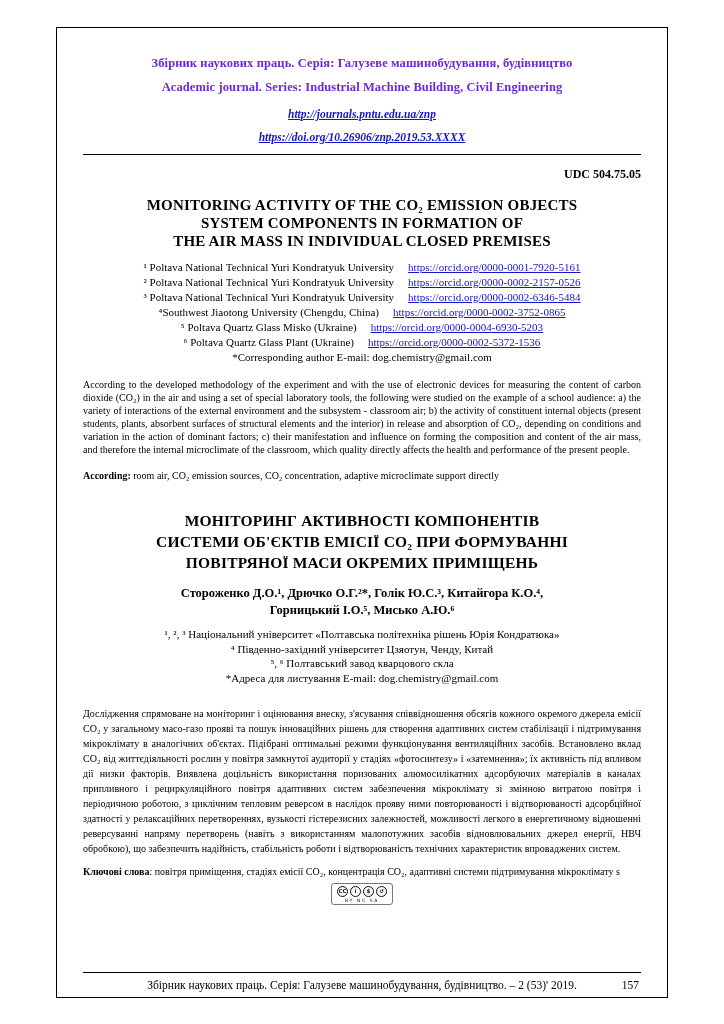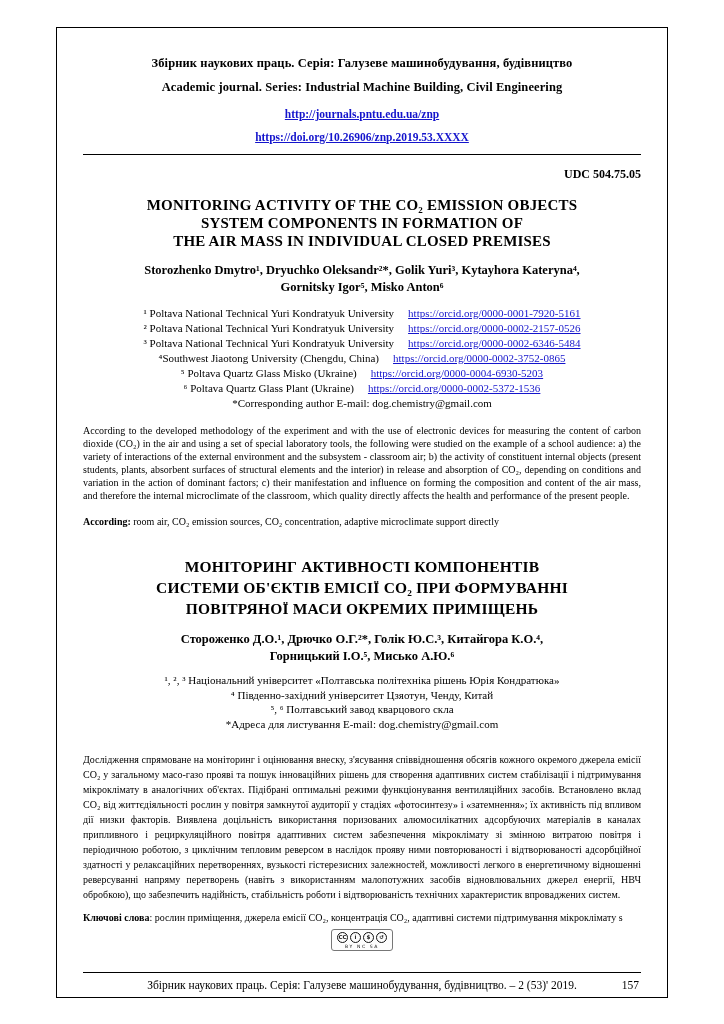--- a/index.html
+++ b/index.html
@@ -2,22 +2,22 @@
 <html><head>
 <meta charset="utf-8">
 <style>
   * { box-sizing: border-box; margin: 0; padding: 0; }
   html, body { width: 724px; height: 1024px; background: #ffffff; overflow: hidden; }
   body { position: relative; font-family: "Liberation Serif", "DejaVu Serif", serif; color: #000; }
 
   .frame { position: absolute; left: 56px; top: 27px; width: 612px; height: 971px; border: 1.3px solid #000; }
   .content { position: absolute; top: 0; left: 26px; right: 26px; bottom: 40px; overflow: hidden; padding-top: 28px; text-align: center; }
 
-  .jtitle { font-size: 12.5px; font-weight: bold; color: #000000; margin-bottom: 9px; letter-spacing: 0.1px; }
-  .jlink-row { margin-bottom: 5px; }
+  .jtitle { font-size: 12.5px; font-weight: bold; color: #6d28d9; margin-bottom: 9px; letter-spacing: 0.1px; }
+  .jlink-row { margin-bottom: 5px; font-style: italic; }
   a.jlink { font-size: 11.5px; font-weight: bold; color: #1414cc; text-decoration: underline; cursor: pointer; }
   .header-rule { border-bottom: 1.6px solid #000; margin-top: 9px; }
 
   .udc { text-align: right; font-weight: bold; font-size: 12px; margin-top: 12px; }
 
   .title-en { font-size: 15px; font-weight: bold; line-height: 18px; margin-top: 14px; letter-spacing: 0.2px; }
   .authors { font-size: 12.5px; font-weight: bold; line-height: 17px; margin-top: 12px; }
   .affils { font-size: 11px; line-height: 15px; margin-top: 10px; }
   a.orcid { color: #1414cc; text-decoration: underline; margin-left: 14px; cursor: pointer; }
 
@@ -61,24 +61,20 @@
     <div class="header-rule"></div>
 
     <div class="udc">UDC 504.75.05</div>
 
     <div class="title-en">
       <div>MONITORING ACTIVITY OF THE CO₂ EMISSION OBJECTS</div>
       <div>SYSTEM COMPONENTS IN FORMATION OF</div>
       <div>THE AIR MASS IN INDIVIDUAL CLOSED PREMISES</div>
     </div>
 
-    <div class="authors">
-      <div>Storozhenko Dmytro¹, Dryuchko Oleksandr²*, Golik Yuri³, Kytayhora Kateryna⁴,</div>
-      <div>Gornitsky Igor⁵, Misko Anton⁶</div>
-    </div>
 
     <div class="affils">
       <div>
         <span>¹ Poltava National Technical Yuri Kondratyuk University</span><a class="orcid">https://orcid.org/0000-0001-7920-5161</a>
       </div>
       <div>
         <span>² Poltava National Technical Yuri Kondratyuk University</span><a class="orcid">https://orcid.org/0000-0002-2157-0526</a>
       </div>
       <div>
         <span>³ Poltava National Technical Yuri Kondratyuk University</span><a class="orcid">https://orcid.org/0000-0002-6346-5484</a>
@@ -115,21 +111,21 @@
     <div class="affils-uk">
       <div>¹, ², ³ Національний університет «Полтавська політехніка рішень Юрія Кондратюка»</div>
       <div>⁴ Південно-західний університет Цзяотун, Ченду, Китай</div>
       <div>⁵, ⁶ Полтавський завод кварцового скла</div>
       <div>*Адреса для листування E-mail: dog.chemistry@gmail.com</div>
     </div>
 
     <div class="abstract-uk">Дослідження спрямоване на моніторинг і оцінювання внеску, з'ясування співвідношення обсягів кожного окремого джерела емісії СО₂ у загальному масо-газо прояві та пошук інноваційних рішень для створення адаптивних систем стабілізації і підтримування мікроклімату в аналогічних об'єктах. Підібрані оптимальні режими функціонування вентиляційних засобів. Встановлено вклад СО₂ від життєдіяльності рослин у повітря замкнутої аудиторії у стадіях «фотосинтезу» і «затемнення»; їх активність під впливом дії низки факторів. Виявлена доцільність використання поризованих алюмосилікатних адсорбуючих матеріалів в каналах припливного і рециркуляційного повітря адаптивних систем забезпечення мікроклімату зі змінною витратою повітря і періодичною роботою, з циклічним тепловим реверсом в наслідок прояву ними повторюваності і відтворюваності адсорбційної здатності у релаксаційних перетвореннях, вузькості гістерезисних залежностей, можливості легкого в енергетичному відношенні реверсуванні напряму перетворень (навіть з використанням малопотужних засобів відновлювальних джерел енергії, НВЧ обробкою), що забезпечить надійність, стабільність роботи і відтворюваність технічних характеристик впроваджених систем.</div>
 
     <div class="kw-uk">
-      <span class="kw-label">Ключові слова</span><span>: рослин приміщення, джерела емісії СО₂, концентрація СО₂, адаптивні системи підтримування мікроклімату s</span>
+      <span class="kw-label">Ключові слова</span><span>: повітря приміщення, стадіях емісії СО₂, концентрація СО₂, адаптивні системи підтримування мікроклімату s</span>
     </div>
 
     <div class="badge-row">
       <div class="cc-badge">
         <div class="cc-circles">
           <div class="cc-circle">CC</div>
           <div class="cc-circle">i</div>
           <div class="cc-circle">$</div>
           <div class="cc-circle">↺</div>
         </div>

